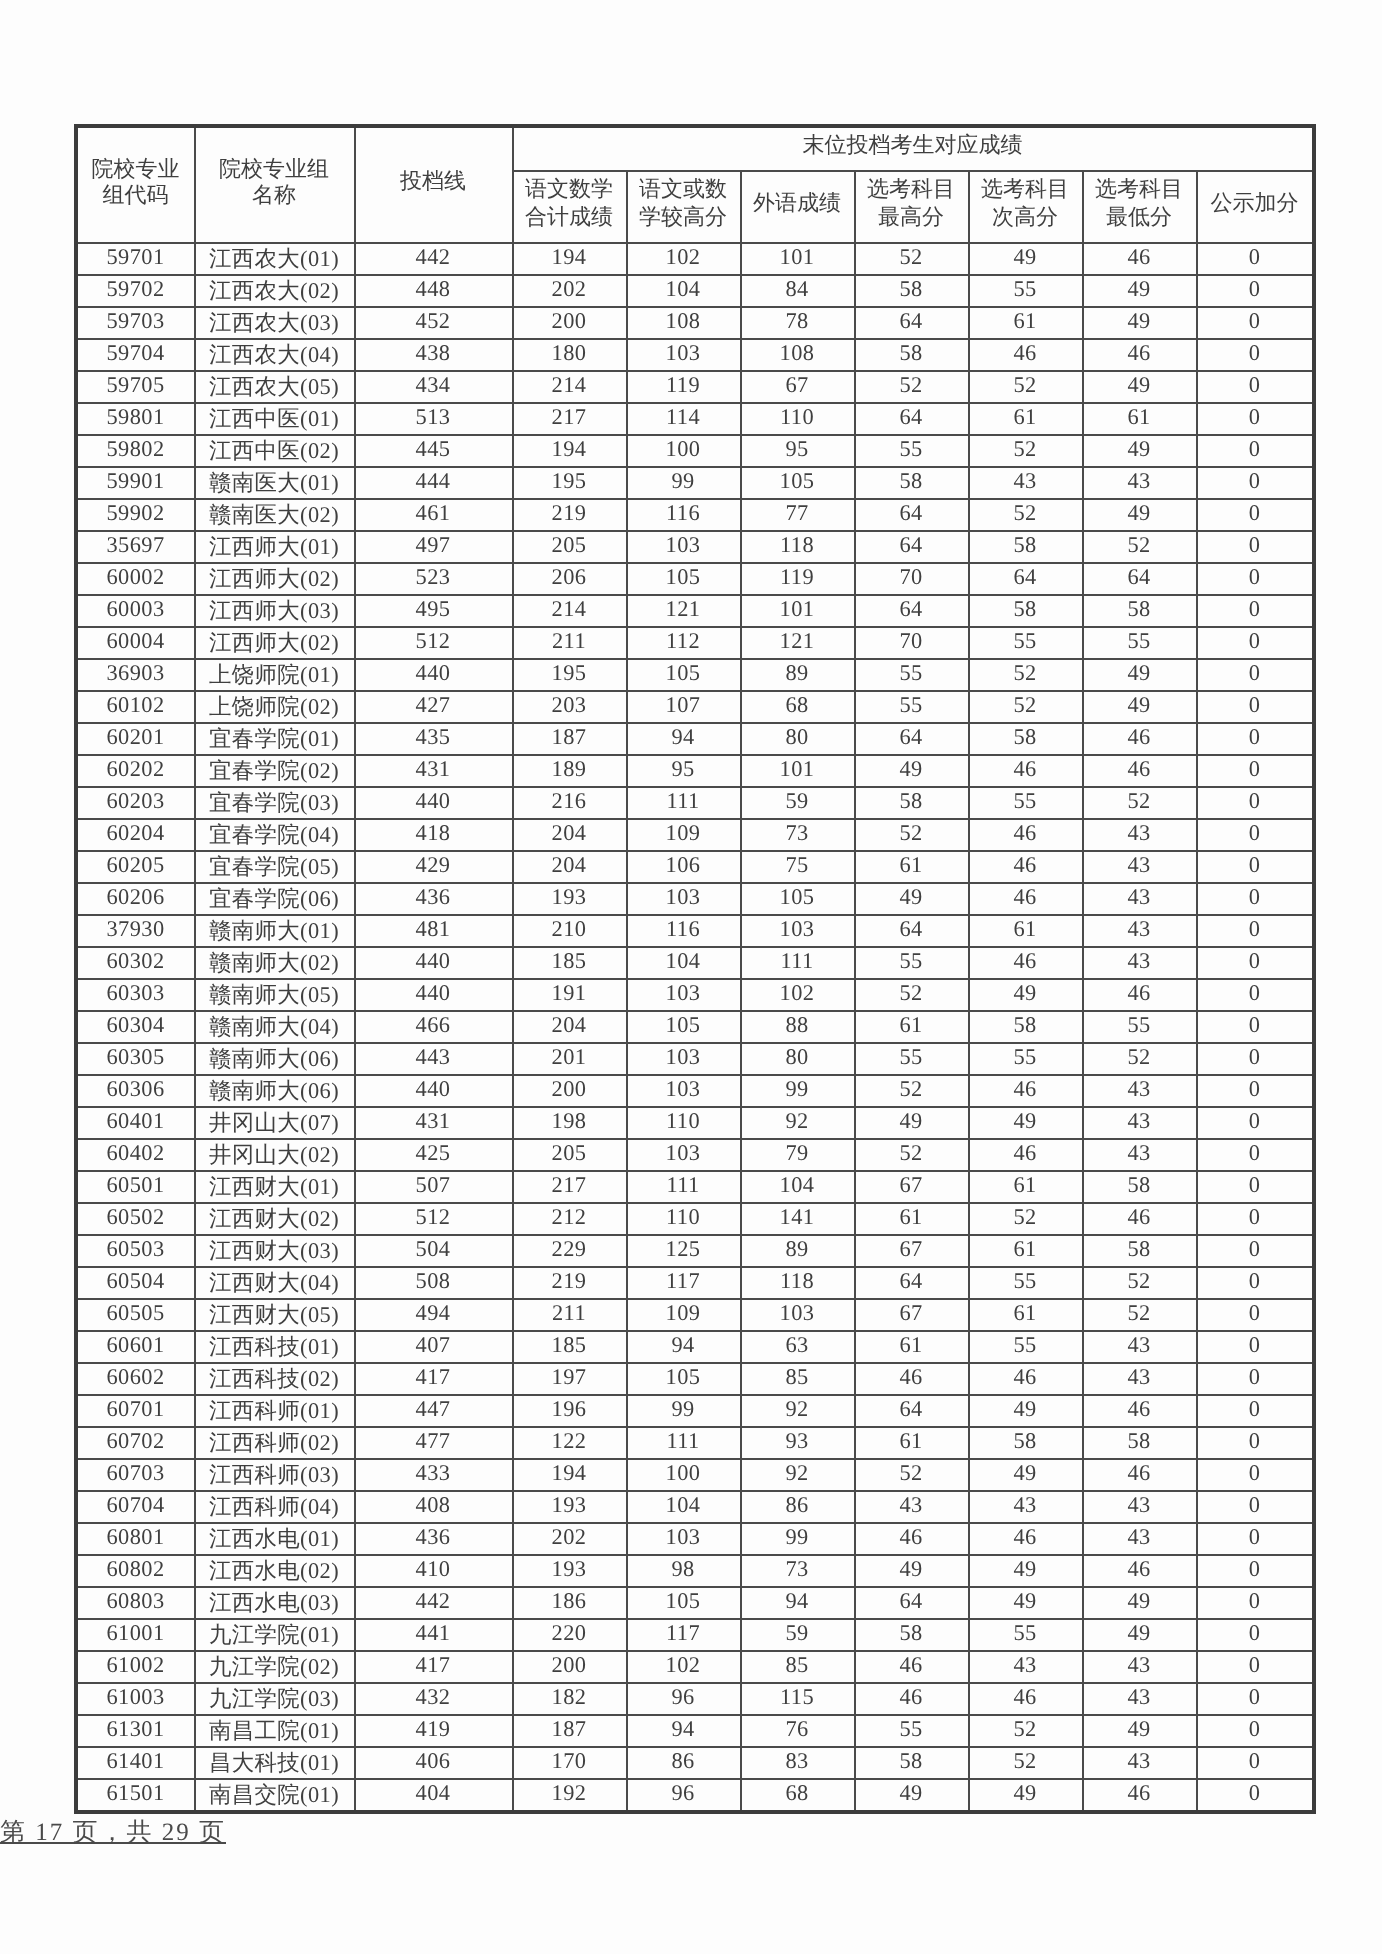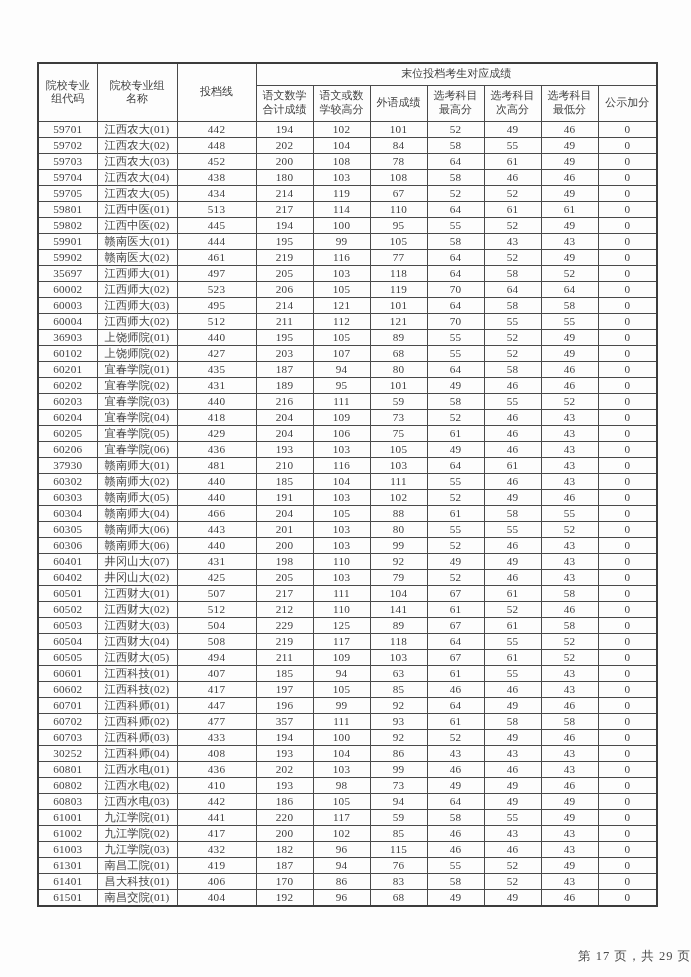--- a/index.html
+++ b/index.html
@@ -34,25 +34,26 @@
     overflow:hidden;
     white-space:nowrap;
   }
   thead th { white-space:pre-line; line-height:1.25; }
   tr.group-header-row { height:22px; }
   tr.sub-header-row  { height:36px; }
   tbody tr { height:14px; }
   tbody td { font-size:11.2px; letter-spacing:0.2px; }
   .footer {
     position:absolute;
-    left:0; right:0; top:948px;
-    text-align:right;
+    left:0; right:0; top:908px;
+    text-align:left;
     font-size:12.5px;
     color:#4a4a4a;
     letter-spacing:1px;
+    text-decoration:underline;
   }
 </style>
 </head>
 <body>
 
 <div class="page">
 
   <table class="score-table">
     <colgroup>
       <col style="width:59px">
@@ -532,42 +533,42 @@
           <td>92</td>
           <td>64</td>
           <td>49</td>
           <td>46</td>
           <td>0</td>
         </tr>
         <tr>
           <td>60702</td>
           <td>江西科师(02)</td>
           <td>477</td>
-          <td>357</td>
+          <td>122</td>
           <td>111</td>
           <td>93</td>
           <td>61</td>
           <td>58</td>
           <td>58</td>
           <td>0</td>
         </tr>
         <tr>
           <td>60703</td>
           <td>江西科师(03)</td>
           <td>433</td>
           <td>194</td>
           <td>100</td>
           <td>92</td>
           <td>52</td>
           <td>49</td>
           <td>46</td>
           <td>0</td>
         </tr>
         <tr>
-          <td>30252</td>
+          <td>60704</td>
           <td>江西科师(04)</td>
           <td>408</td>
           <td>193</td>
           <td>104</td>
           <td>86</td>
           <td>43</td>
           <td>43</td>
           <td>43</td>
           <td>0</td>
         </tr>

